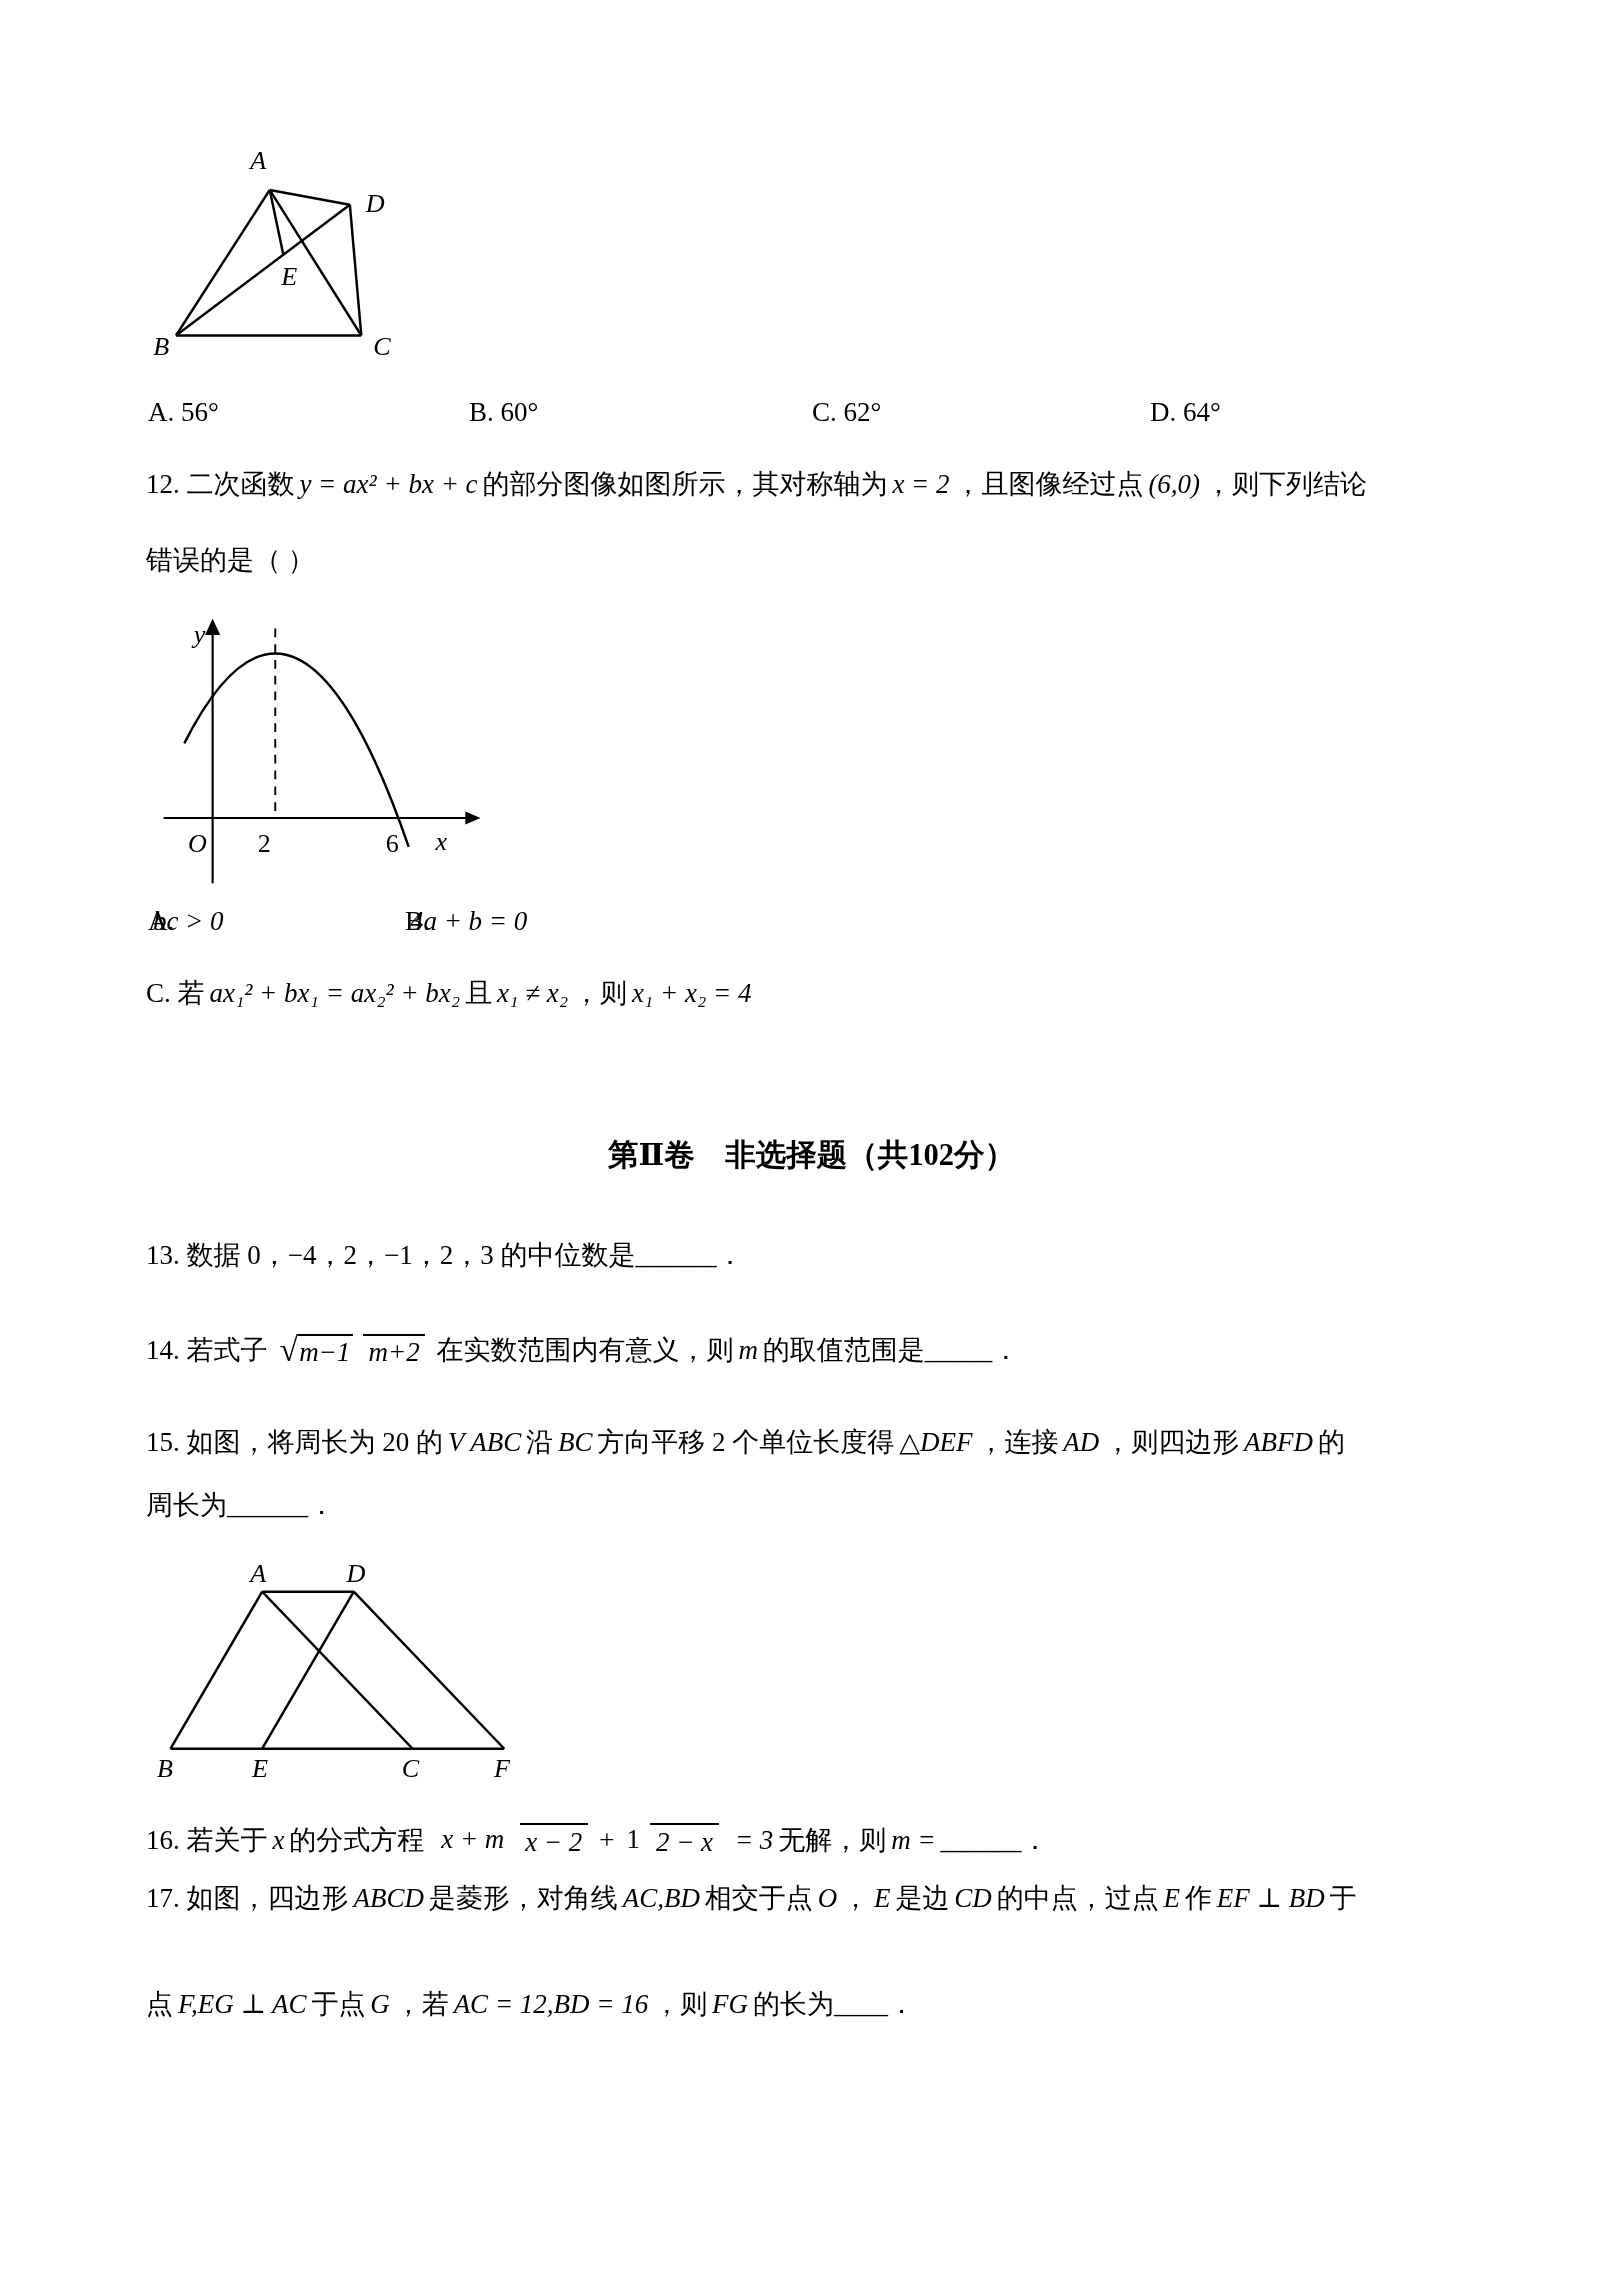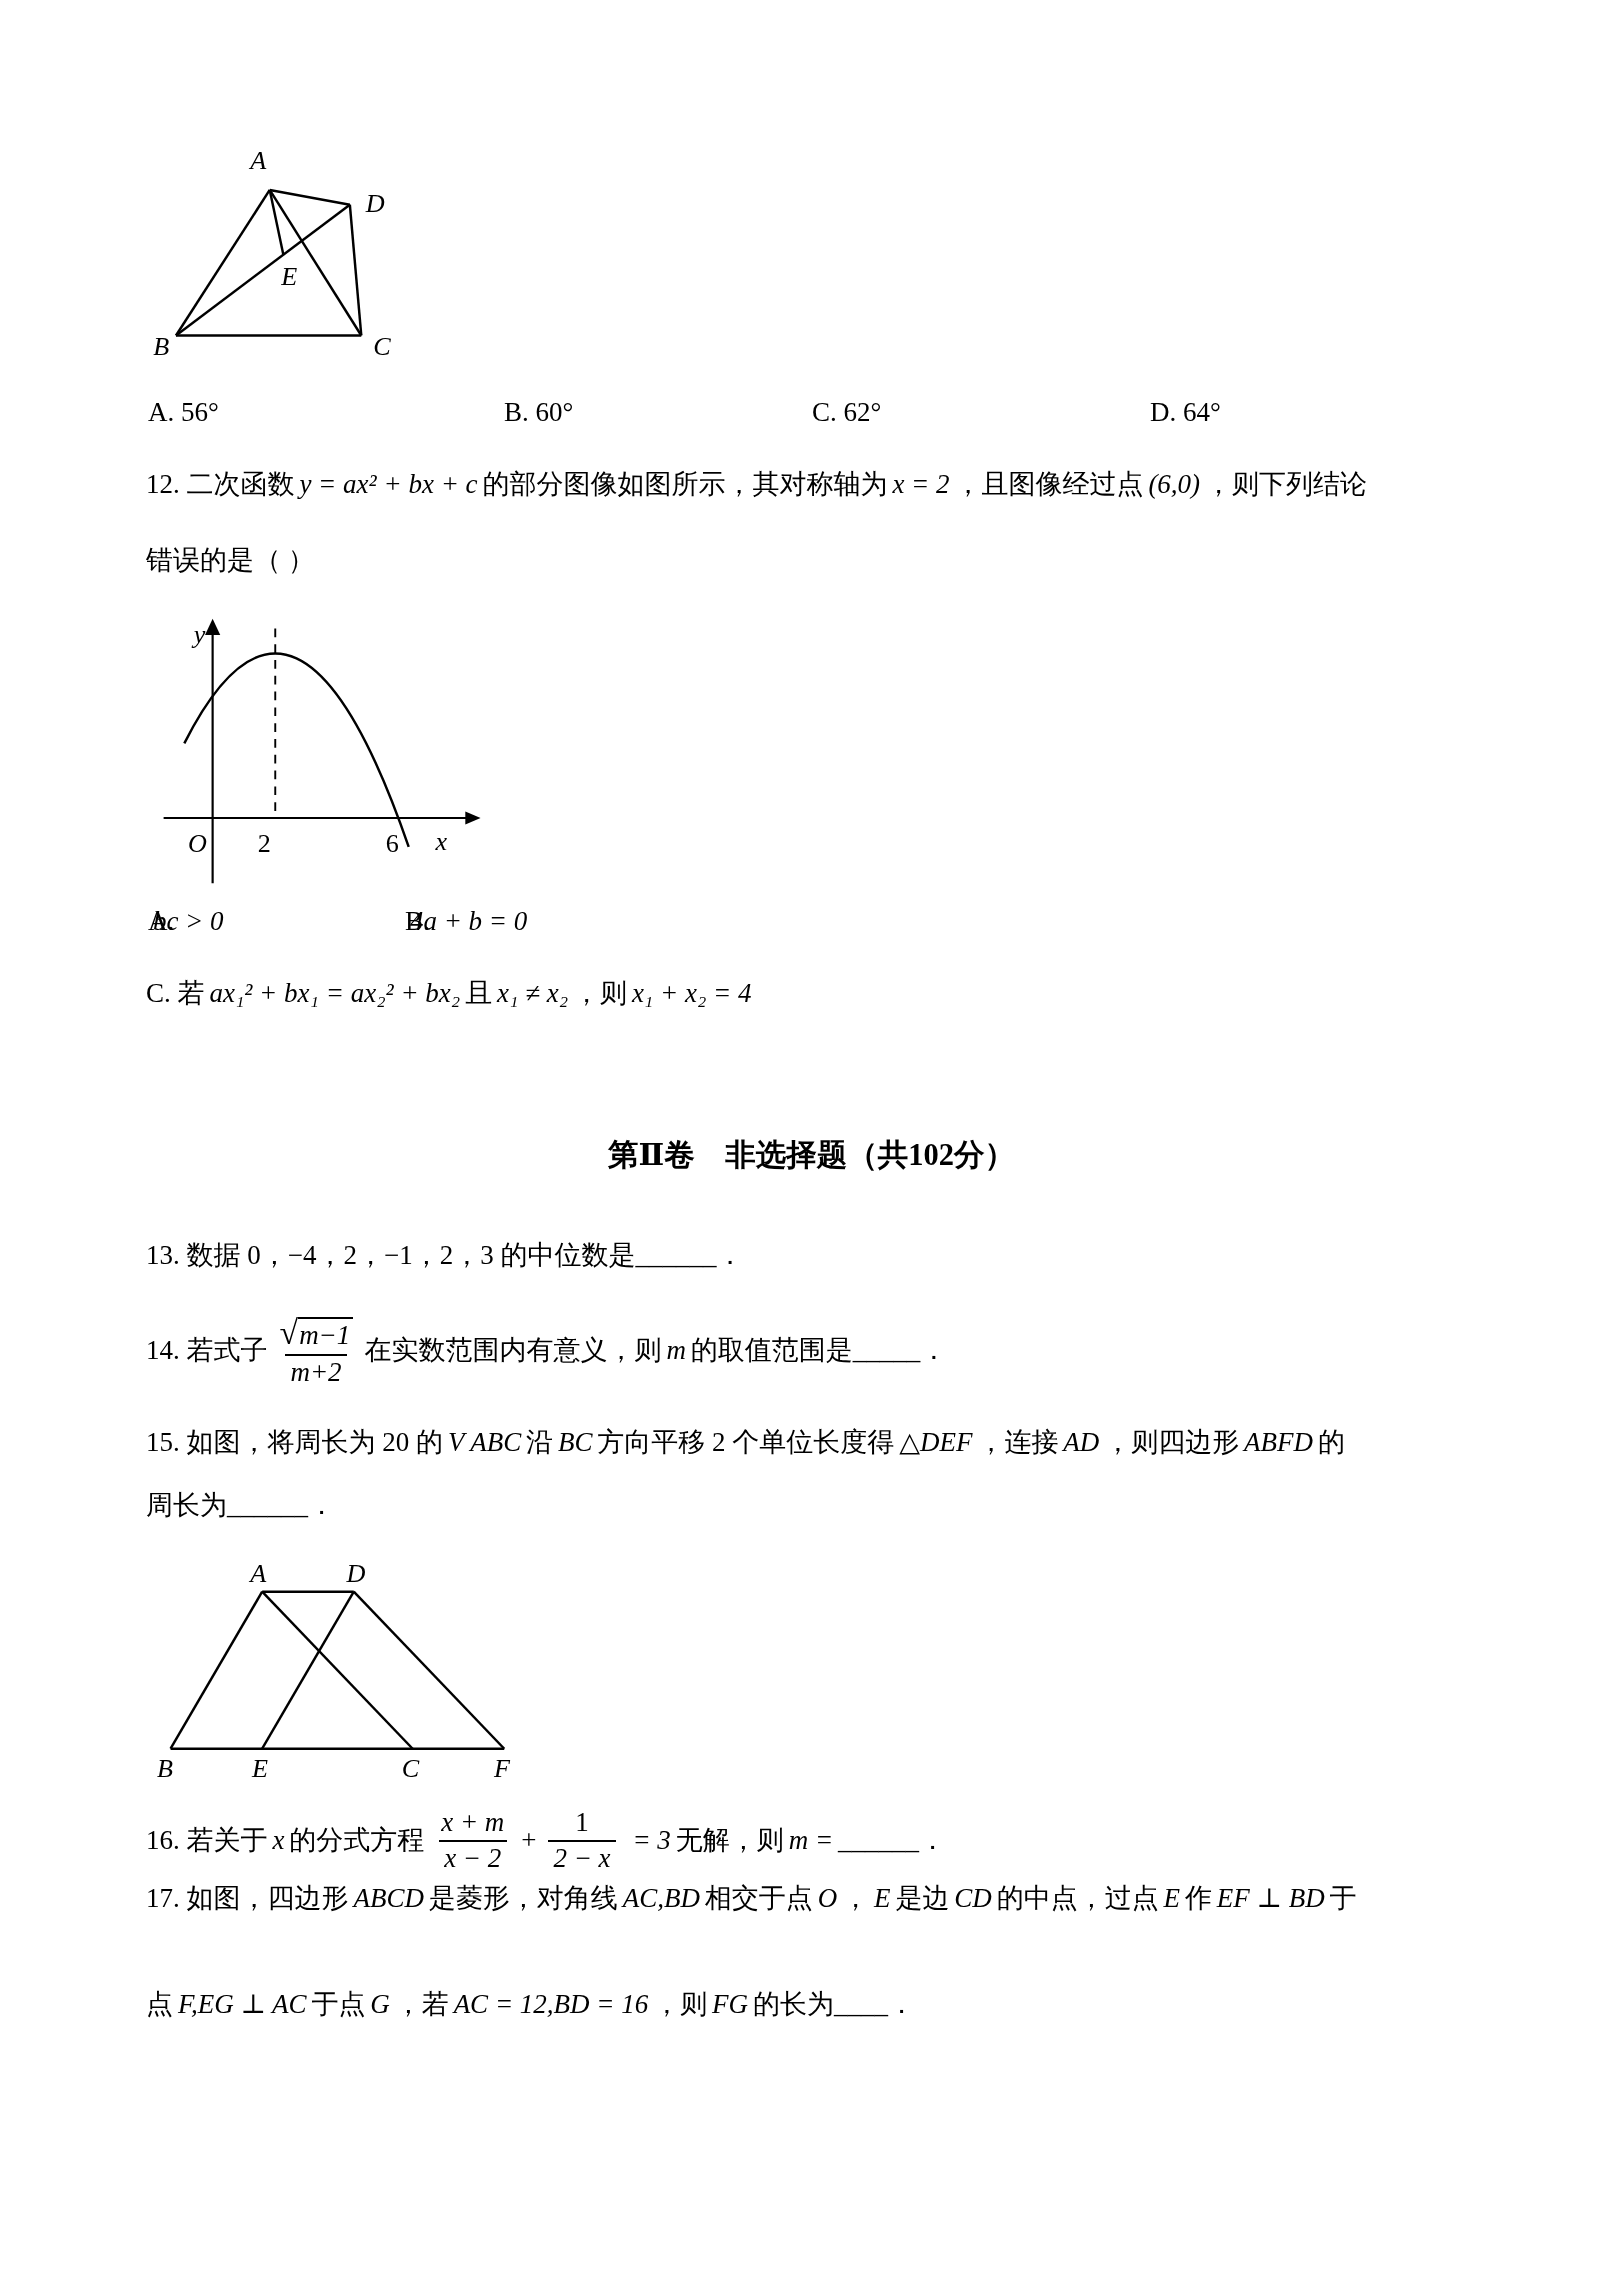--- a/index.html
+++ b/index.html
@@ -11,21 +11,21 @@
     color:#000;
     overflow:hidden;
   }
   .tline{
     position:absolute;left:146px;
     font-size:27px;white-space:nowrap;line-height:1.25;
   }
   .math{font-style:italic;margin:0 4.9px;}
   .flexrow{display:flex;align-items:center;}
   .frac{
-    display:inline-flex;flex-direction:column;align-items:center;
+    display:inline-flex;align-items:center;
     margin:0 6.5px;line-height:1.15;text-align:center;
   }
   .frac .den{border-top:2.2px solid #000;padding:1.1px 5.5px 0 5.5px;}
   .frac .num{padding:0 5.5px 1.1px 5.5px;}
   .rad{white-space:nowrap;display:inline-block;}
   .radsign{font-size:1.25em;font-style:normal;}
   .radicand{border-top:2.2px solid #000;font-style:italic;padding:1.1px 2.2px 0 1.1px;}
   .optrow{position:absolute;left:0;top:0;width:1479px;height:44px;}
   .optrow span{position:absolute;font-size:27px;white-space:nowrap;}
   .bold-center{
@@ -61,21 +61,21 @@
     </g>
     <text x="193" y="50" text-anchor="middle">A</text>
     <text x="390" y="128">D</text>
     <text x="250" y="262" text-anchor="middle">E</text>
     <text x="15" y="390" text-anchor="middle">B</text>
     <text x="420" y="390" text-anchor="middle">C</text>
   </svg>
 
   <div class="optrow" style="top:397px;">
     <span style="left:148px;">A. 56°</span>
-    <span style="left:504px;">B. 60°</span>
+    <span style="left:469px;">B. 60°</span>
     <span style="left:812px;">C. 62°</span>
     <span style="left:1150px;">D. 64°</span>
   </div>
 
   <div class="tline" style="top:468px;"><span>12. 二次函数</span><span class="math">y = ax² + bx + c</span><span>的部分图像如图所示，其对称轴为</span><span class="math">x = 2</span><span>，且图像经过点</span><span class="math">(6,0)</span><span>，则下列结论</span></div>
   <div class="tline" style="top:544px;"><span>错误的是（        ）</span></div>
 
   <svg style="left:147px;top:611px;" width="360" height="305" viewBox="0 0 660 560">
     <g stroke-width="4">
       <line x1="120" y1="500" x2="120" y2="28"></line>

